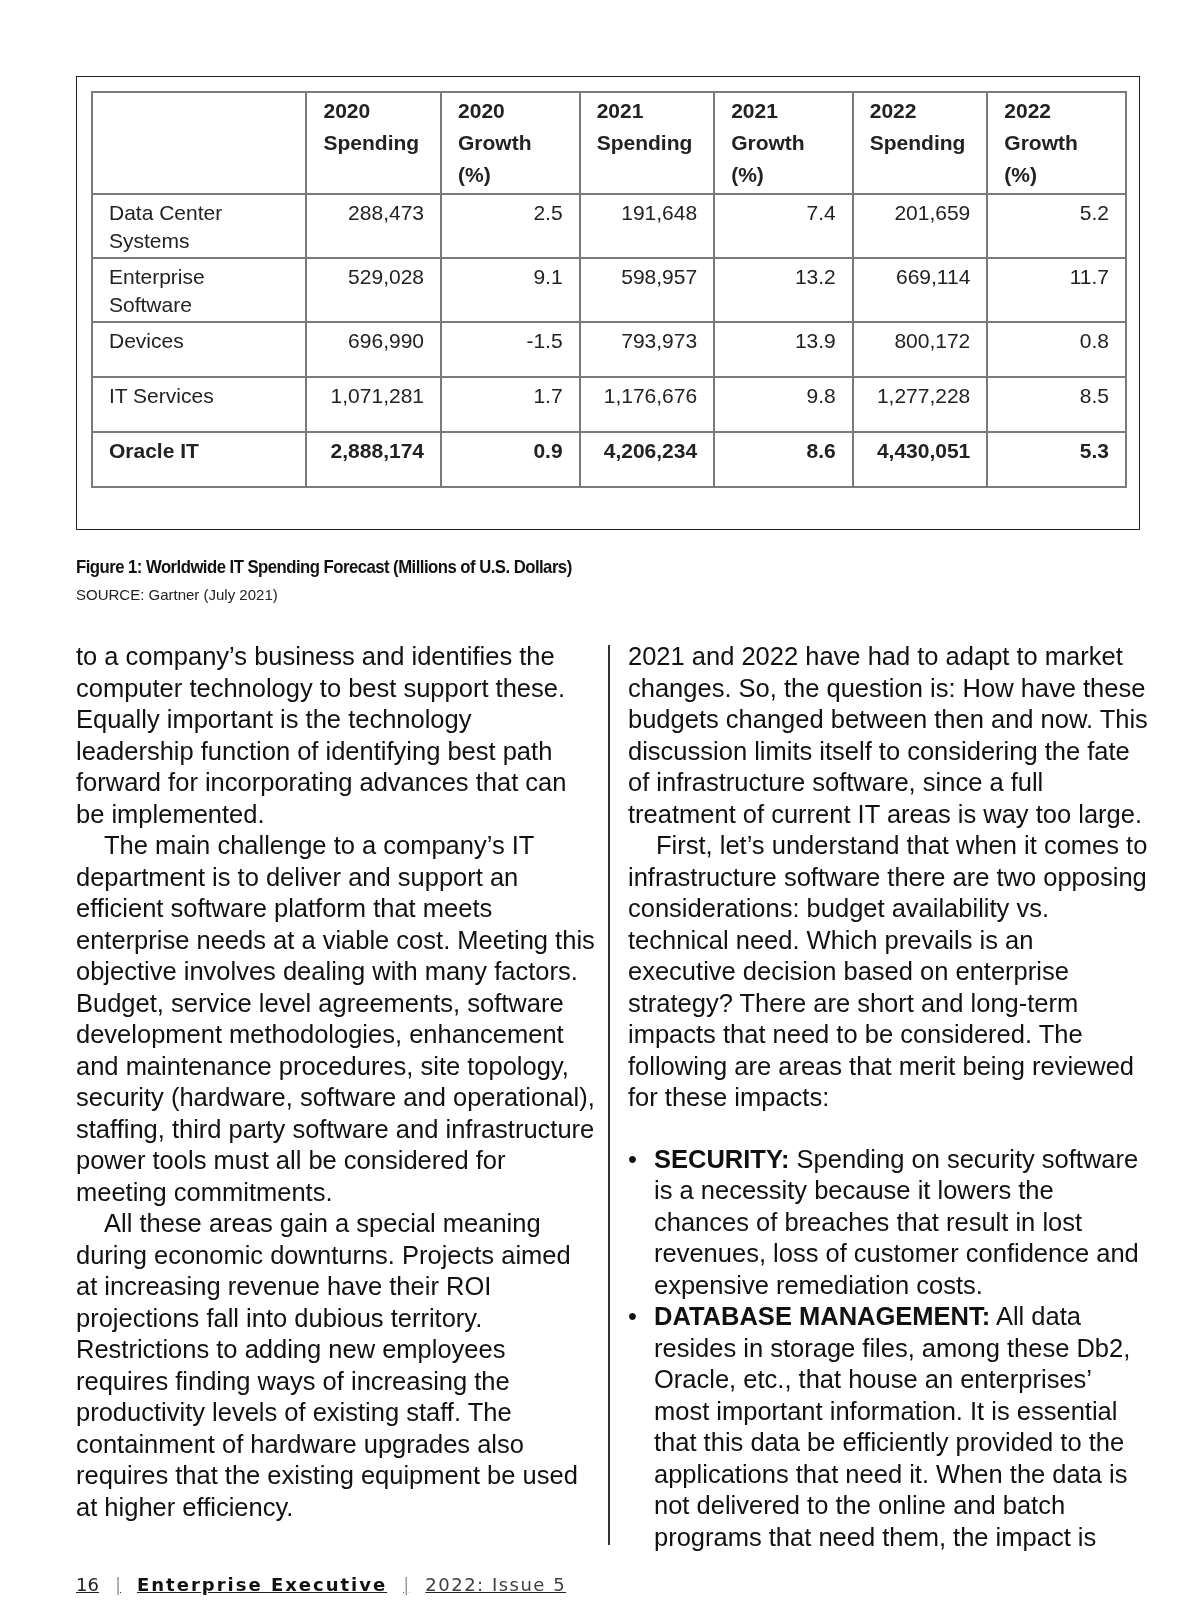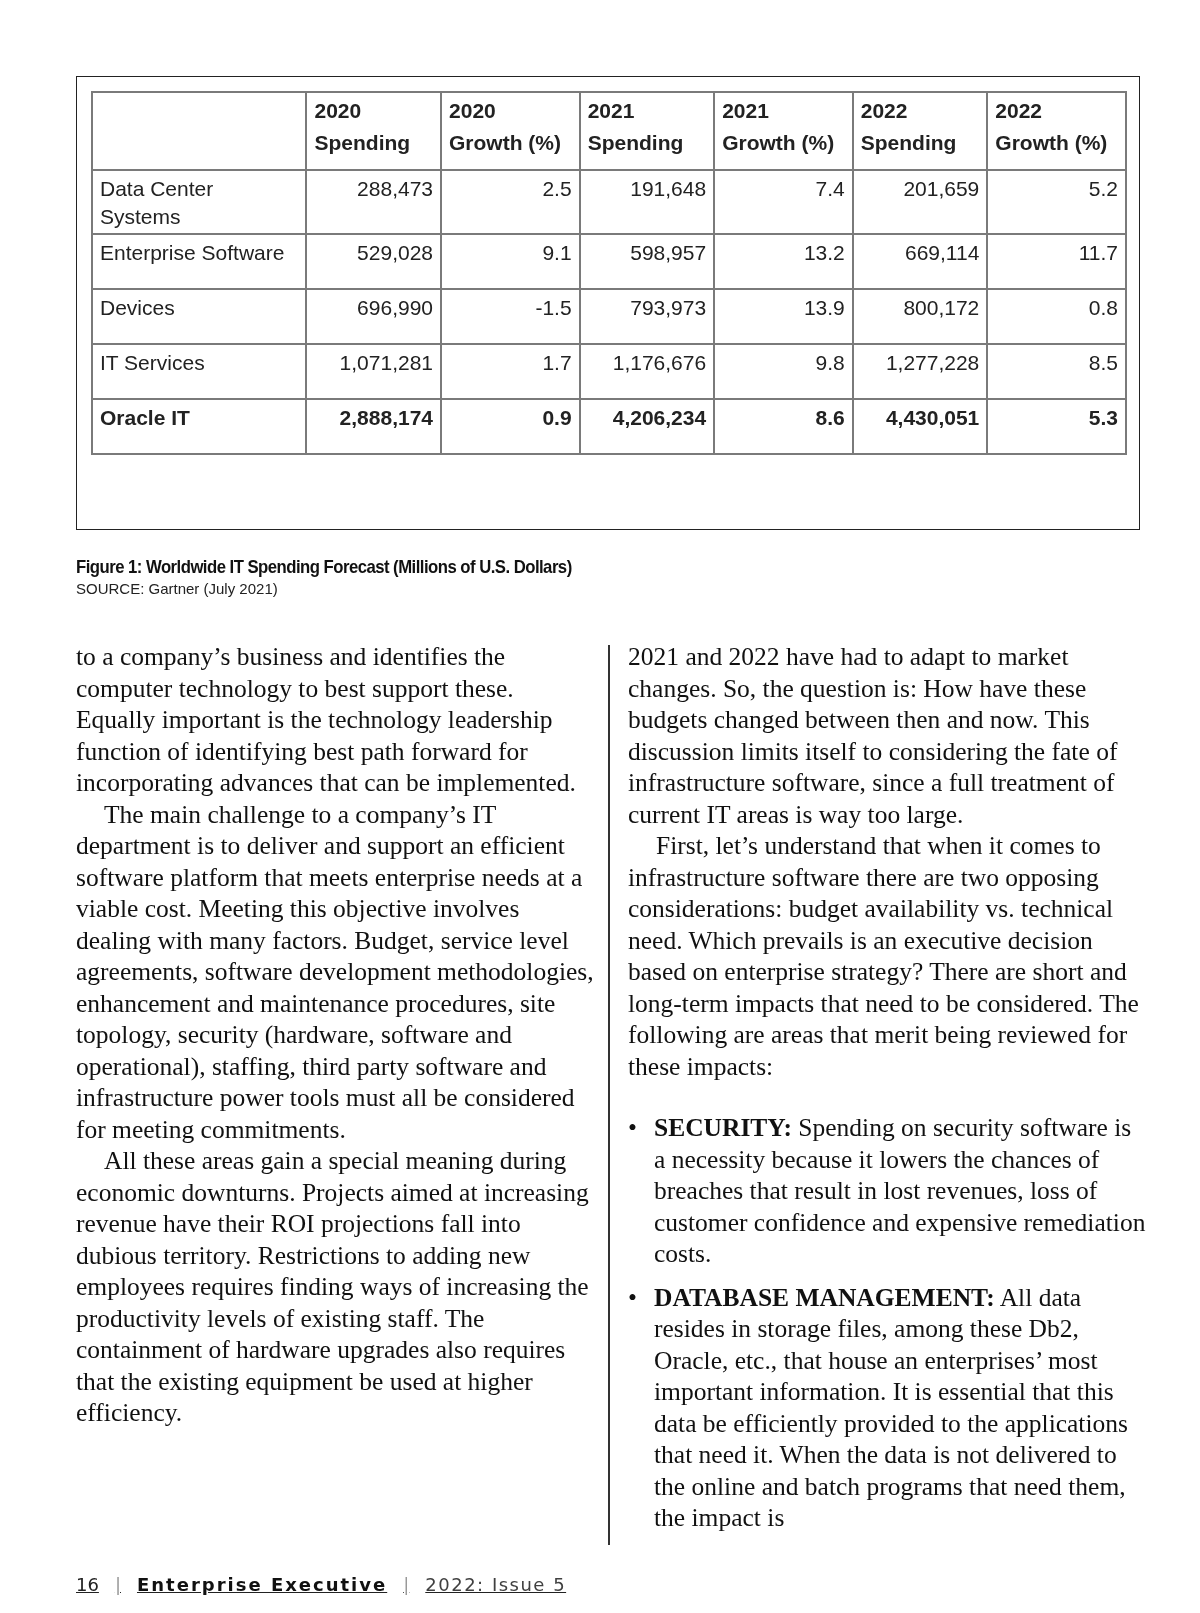--- a/index.html
+++ b/index.html
@@ -1,38 +1,38 @@
 <!DOCTYPE html>
 <html><head>
 <meta charset="utf-8">
 <style>
   html, body { margin:0; padding:0; background:#ffffff; }
   body { width:1200px; height:1613px; position:relative; overflow:hidden; color:#111; }
   .fig-box { position:absolute; left:76px; top:76px; width:1064px; height:454px; border:1.5px solid #222; box-sizing:border-box; }
   table.spend { position:absolute; left:14px; top:14px; width:1036px; border-collapse:collapse; font-family:"Liberation Sans", sans-serif; font-size:21px; color:#222; }
-  table.spend th, table.spend td { border:2px solid #7a7a7a; padding:2px 7px; vertical-align:top;margin-left:36px; }
+  table.spend th, table.spend td { border:2px solid #7a7a7a; padding:2px 16px; vertical-align:top;margin-left:36px; }
   table.spend th { text-align:left; font-weight:bold; height:72px; line-height:32px; }
   table.spend td { height:47px; line-height:28px; }
   table.spend td.num { text-align:right; vertical-align:top; padding-top:4px; }
   table.spend td.label { text-align:left; padding-top:4px; }
   table.spend tr.tall td { height:80px; }
   table.spend tr.tall td.num { vertical-align:middle; }
   table.spend tr.total td { font-weight:bold; }
   .col0 { width:212px; } .col1 { width:133px; } .col2 { width:137px; } .col3 { width:133px; } .col4 { width:137px; } .col5 { width:133px; } .col6 { width:137px; }
   .caption { position:absolute; left:76px; top:556px; font-family:"Liberation Sans", sans-serif; }
   .caption-title { font-size:19px; font-weight:bold; letter-spacing:-0.6px; transform:scaleX(0.88); transform-origin:left; white-space:nowrap; color:#111; }
-  .caption-source { font-size:15px; color:#222; margin-top:2px; }
-  .col-text { position:absolute; top:641px; font-family:Liberation Serif, serif; font-size:25.5px; line-height:31.5px; color:#111; }
+  .caption-source { font-size:15px; color:#222; margin-top:8px; }
+  .col-text { position:absolute; top:641px; font-family:Liberation Sans, sans-serif; font-size:25.5px; line-height:31.5px; color:#111; }
   .col-left { left:76px; width:520px; }
   .col-right { left:628px; width:520px; }
   .col-text p { margin:0; }
   .col-text p.indent { text-indent:28px; }
   .divider { position:absolute; left:608px; top:645px; width:1.5px; height:900px; background:#333; }
   ul.bullets { margin:30px 0 0 0; padding:0 0 0 26px; list-style:none; }
-  ul.bullets li { position:relative;margin-top:12px; }
+  ul.bullets li { position:relative; }
   ul.bullets li::before { content:"•"; position:absolute; left:-26px; top:0; }
   ul.bullets b { font-weight:bold; }
   .footer { position:absolute; left:76px; top:1574px; font-family:"DejaVu Sans", sans-serif; font-size:18px; color:#222; display:flex; align-items:center; white-space:nowrap;text-decoration:underline; }
   .footer .sep { color:#999; margin:0 16px; font-weight:normal; }
   .footer .mag { font-weight:bold; letter-spacing:2px; color:#111; }
   .footer .issue { letter-spacing:1.5px; color:#404040; }
 </style>
 </head>
 <body>
 

